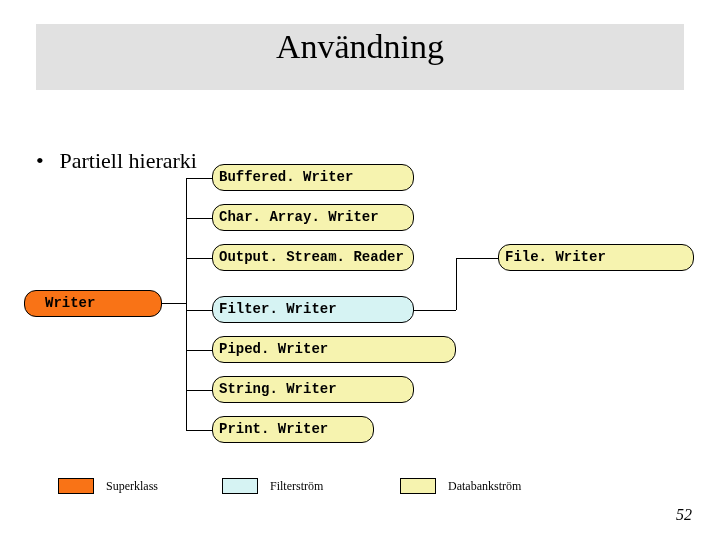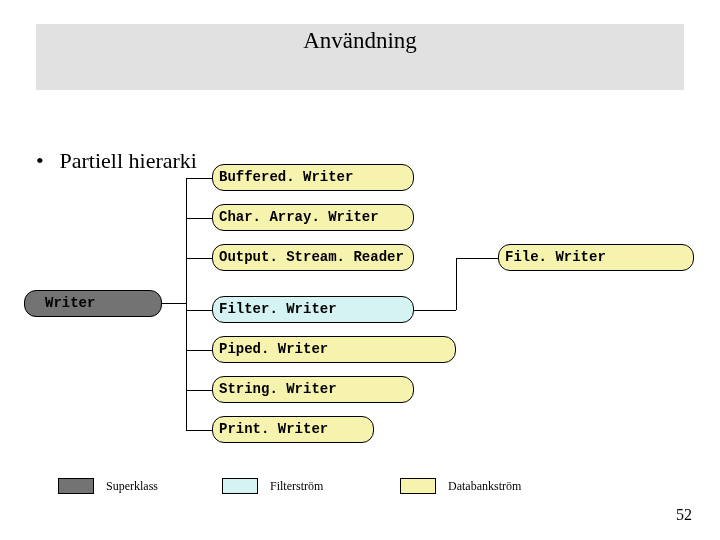--- a/index.html
+++ b/index.html
@@ -5,38 +5,38 @@
   * { box-sizing: border-box; margin: 0; padding: 0; }
   html, body { width: 720px; height: 540px; font-family: "Times New Roman", serif; background: #fff; position: relative; }
 
   .title-bar {
     position: absolute;
     left: 36px; top: 24px;
     width: 648px; height: 66px;
     background: #e1e1e1;
     text-align: center;
   }
-  .title { font-size: 23px; padding-top: 4px; }
+  .title { font-size: 34px; padding-top: 4px; }
   .subtitle { font-size: 21px; margin-top: 2px; }
 
   .bullet-row { position: absolute; left: 36px; top: 118px; font-size: 22px; margin-top: 30px; }
   .bullet { display: inline-block; width: 18px; }
 
   .node {
     position: absolute;
     height: 27px;
     border: 1px solid #000;
     font-family: "Courier New", monospace;
     font-weight: bold;
     font-size: 14px;
     line-height: 25px;
     padding-left: 6px;
     border-radius: 12px;
   }
-  .parent-fill { background: #737373; padding-left: 20px; }
+  .parent-fill { background: #f97316; padding-left: 20px; }
   .filter-fill { background: #d6f3f3; }
   .data-fill   { background: #f6f3af; }
 
   .writer-node { left: 24px;  top: 290px; width: 138px; }
   .child1 { left: 212px; top: 164px; width: 202px; }
   .child2 { left: 212px; top: 204px; width: 202px; }
   .child3 { left: 212px; top: 244px; width: 202px; }
   .child4 { left: 212px; top: 296px; width: 202px; }
   .child5 { left: 212px; top: 336px; width: 244px; }
   .child6 { left: 212px; top: 376px; width: 202px; }
@@ -56,21 +56,21 @@
   .v-sub  { left: 456px; top: 258px; width: 1px; height: 52px; }
   .h-sub1 { left: 414px; top: 310px; width: 42px; height: 1px; }
   .h-sub2 { left: 456px; top: 258px; width: 42px; height: 1px; }
 
   .legend { position: absolute; top: 478px; font-size: 12px; display: flex; align-items: center; }
   .legend .swatch { width: 36px; height: 16px; border: 1px solid #000; margin-right: 12px; }
   .legend1 { left: 58px; }
   .legend2 { left: 222px; }
   .legend3 { left: 400px; }
 
-  .pagenum { position: absolute; right: 28px; bottom: 16px; font-size: 16px; }
+  .pagenum { position: absolute; right: 28px; bottom: 16px; font-size: 16px; font-style: italic; }
 </style>
 </head>
 <body>
 
 <div class="title-bar">
   <div class="title">Användning</div>
 </div>
 
 <div class="bullet-row">
   <span class="bullet">•</span>

